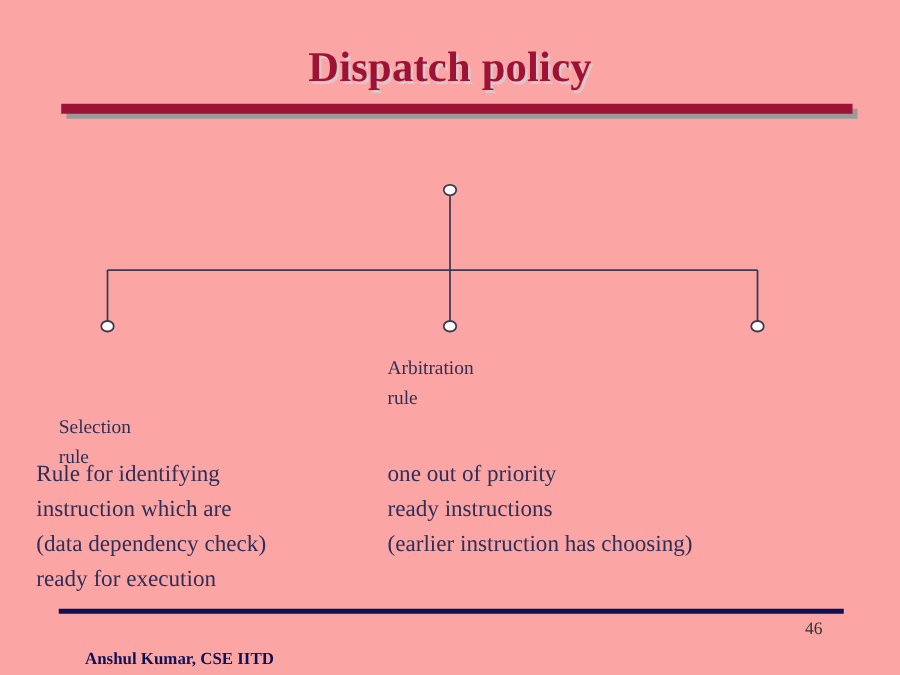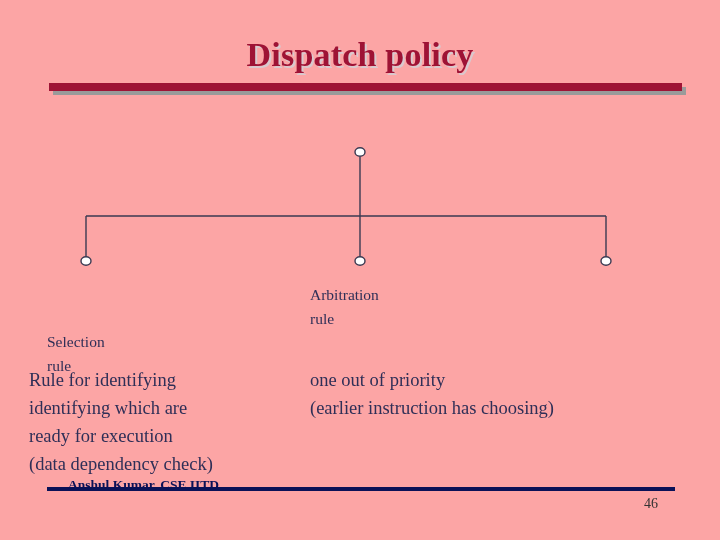--- a/index.html
+++ b/index.html
@@ -94,21 +94,21 @@
     position: absolute;
     left: 47px;
     top: 487px;
     width: 628px;
     height: 4px;
     background: #0a1157;
   }
   #footer-author {
     position: absolute;
     left: 68px;
-    top: 477px;
+    top: 519px;
     font-size: 13.5px;
     font-weight: bold;
     color: #0a1157;
     white-space: nowrap;
   }
   #footer-pagenum {
     position: absolute;
     left: 636px;
     top: 496px;
     width: 30px;
@@ -161,27 +161,28 @@
   </div>
 
   <div class="branch-label" id="label-arbitration">
     <div>Arbitration</div>
     <div>rule</div>
   </div>
 
 
   <div class="body-block" id="body-left">
     <div>Rule for identifying</div>
-    <div>identifying which are</div>
+    <div>instruction which are</div>
+    <div>(data dependency check)</div>
     <div>ready for execution</div>
-    <div>(data dependency check)</div>
   </div>
 
   <div class="body-block" id="body-right">
     <div>one out of priority</div>
+    <div>ready instructions</div>
     <div>(earlier instruction has choosing)</div>
   </div>
 
   <div id="footer-rule"></div>
   <div id="footer-author">Anshul Kumar, CSE IITD</div>
   <div id="footer-pagenum">46</div>
 
 </div>
 
 </body></html>

